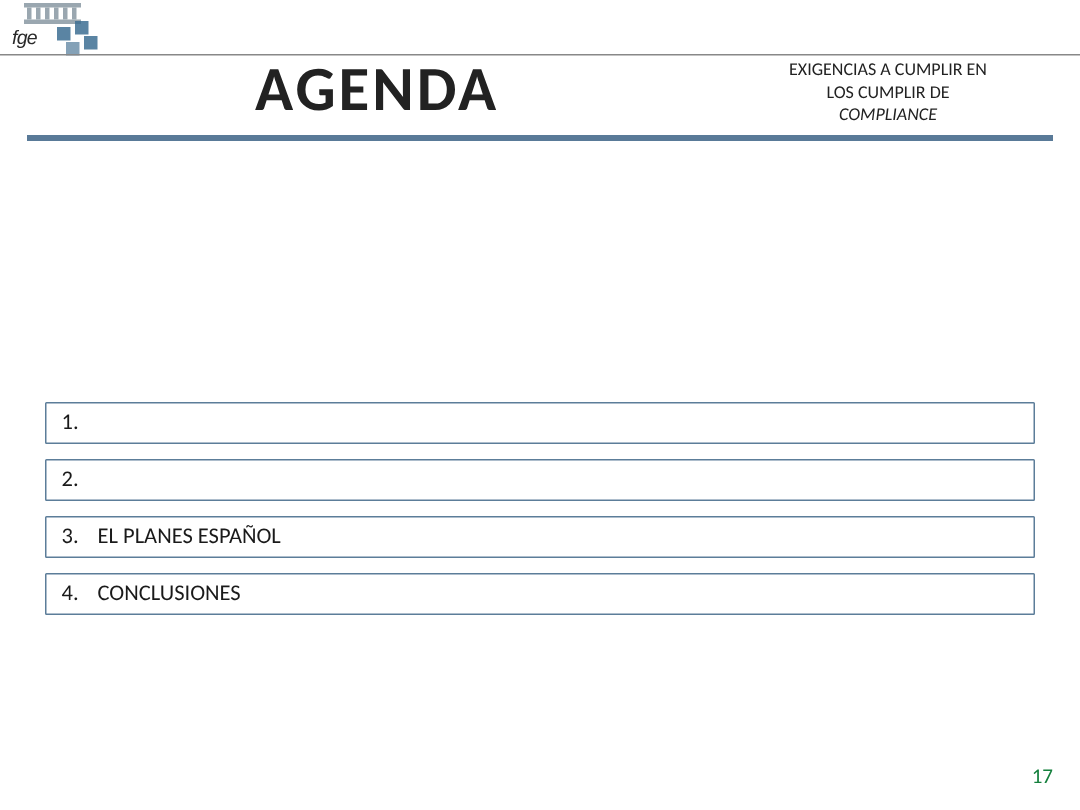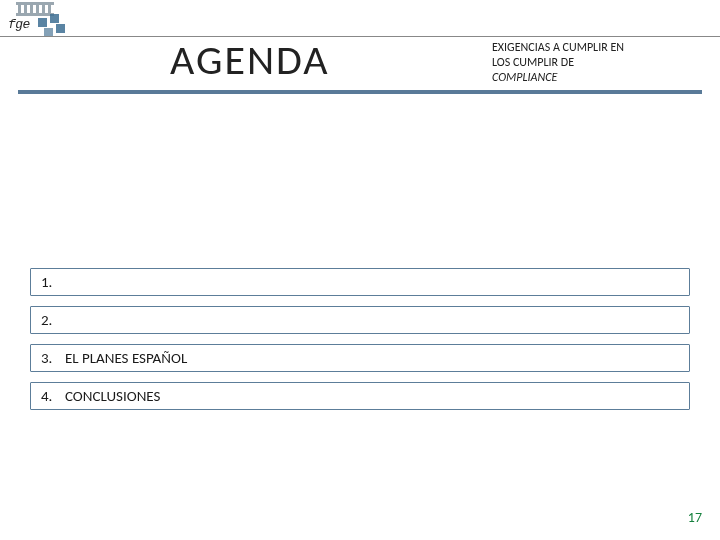--- a/index.html
+++ b/index.html
@@ -7,34 +7,34 @@
   .slide { position: relative; width: 720px; height: 540px; }
 
   
   .logo { position: absolute; left: 8px; top: 2px; width: 54px; height: 32px; }
   .logo .bldg { position: absolute; left: 6px; top: 0; width: 40px; height: 14px; }
   .logo .bldg .col { position: absolute; top: 3px; width: 3px; height: 8px; background: #9aa7b0; }
   .logo .bldg .c1 { left: 4px; } .logo .bldg .c2 { left: 10px; } .logo .bldg .c3 { left: 16px; }
   .logo .bldg .c4 { left: 22px; } .logo .bldg .c5 { left: 28px; } .logo .bldg .c6 { left: 34px; }
   .logo .bldg .roof { position: absolute; left: 2px; top: 0; width: 38px; height: 3px; background: #9aa7b0; }
   .logo .bldg .base { position: absolute; left: 2px; top: 11px; width: 38px; height: 3px; background: #9aa7b0; }
-  .logo .fge { position: absolute; left: 0; top: 15px; font-family: Liberation Mono, monospace; font-style: italic; font-size: 13px; letter-spacing: -0.5px; color: #2a2a2a; }
+  .logo .fge { position: absolute; left: 0; top: 15px; font-family: Liberation Sans, sans-serif; font-style: italic; font-size: 13px; letter-spacing: -0.5px; color: #2a2a2a; }
   .logo .sq { position: absolute; top: 16px; width: 9px; height: 9px; background: #3d6f93; opacity: 0.85; }
   .logo .sq.a { left: 30px; }
   .logo .sq.b { left: 42px; top: 12px; }
   .logo .sq.c { left: 48px; top: 22px; }
   .logo .sq.d { left: 36px; top: 26px; background: #6f91aa; }
 
   
   .rule-top { position: absolute; left: 0; top: 36px; width: 720px; height: 1px; background: #888; }
   .rule-thick { position: absolute; left: 18px; top: 90px; width: 684px; height: 4px; background: #597a98; }
 
   
-  .title { position: absolute; left: 170px; top: 34px; font-size: 42px; letter-spacing: 2px; color: #222; }
-  .subtitle { position: absolute; right: 28px; top: 40px; width: 200px; font-size: 12px; line-height: 1.25; color: #222; }
+  .title { position: absolute; left: 170px; top: 34px; font-size: 42px; letter-spacing: 2px; color: #222; font-weight: bold; }
+  .subtitle { position: absolute; right: 28px; top: 40px; width: 200px; text-align: center; font-size: 12px; line-height: 1.25; color: #222; }
   .subtitle .l3 { font-style: italic; }
 
   
   .items { position: absolute; left: 30px; top: 268px; width: 660px; }
   .item { border: 1px solid #5c7d99; border-radius: 1px; margin-bottom: 10px; height: 28px; display: flex; align-items: center; padding-left: 10px; font-size: 15px; color: #1a1a1a; }
   .item .num { width: 24px; }
 
   
   .pagenum { position: absolute; right: 18px; bottom: 14px; font-size: 14px; color: #15803d; }
 </style>

